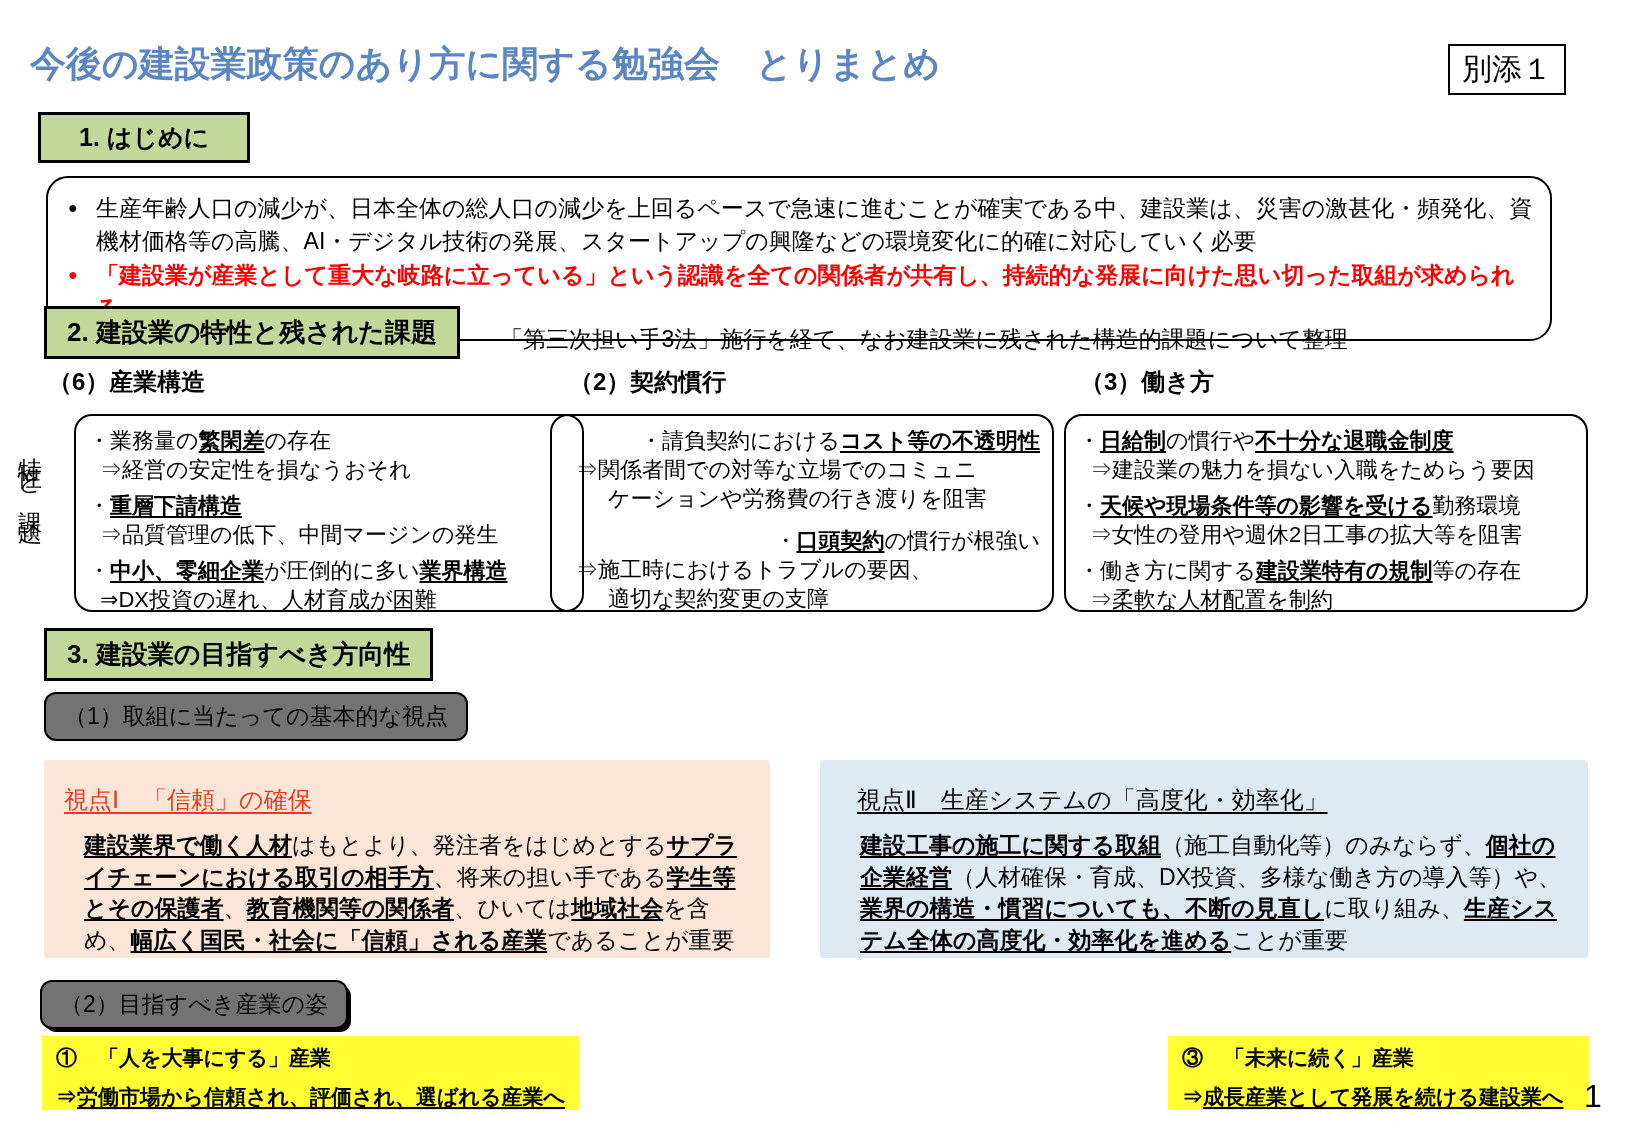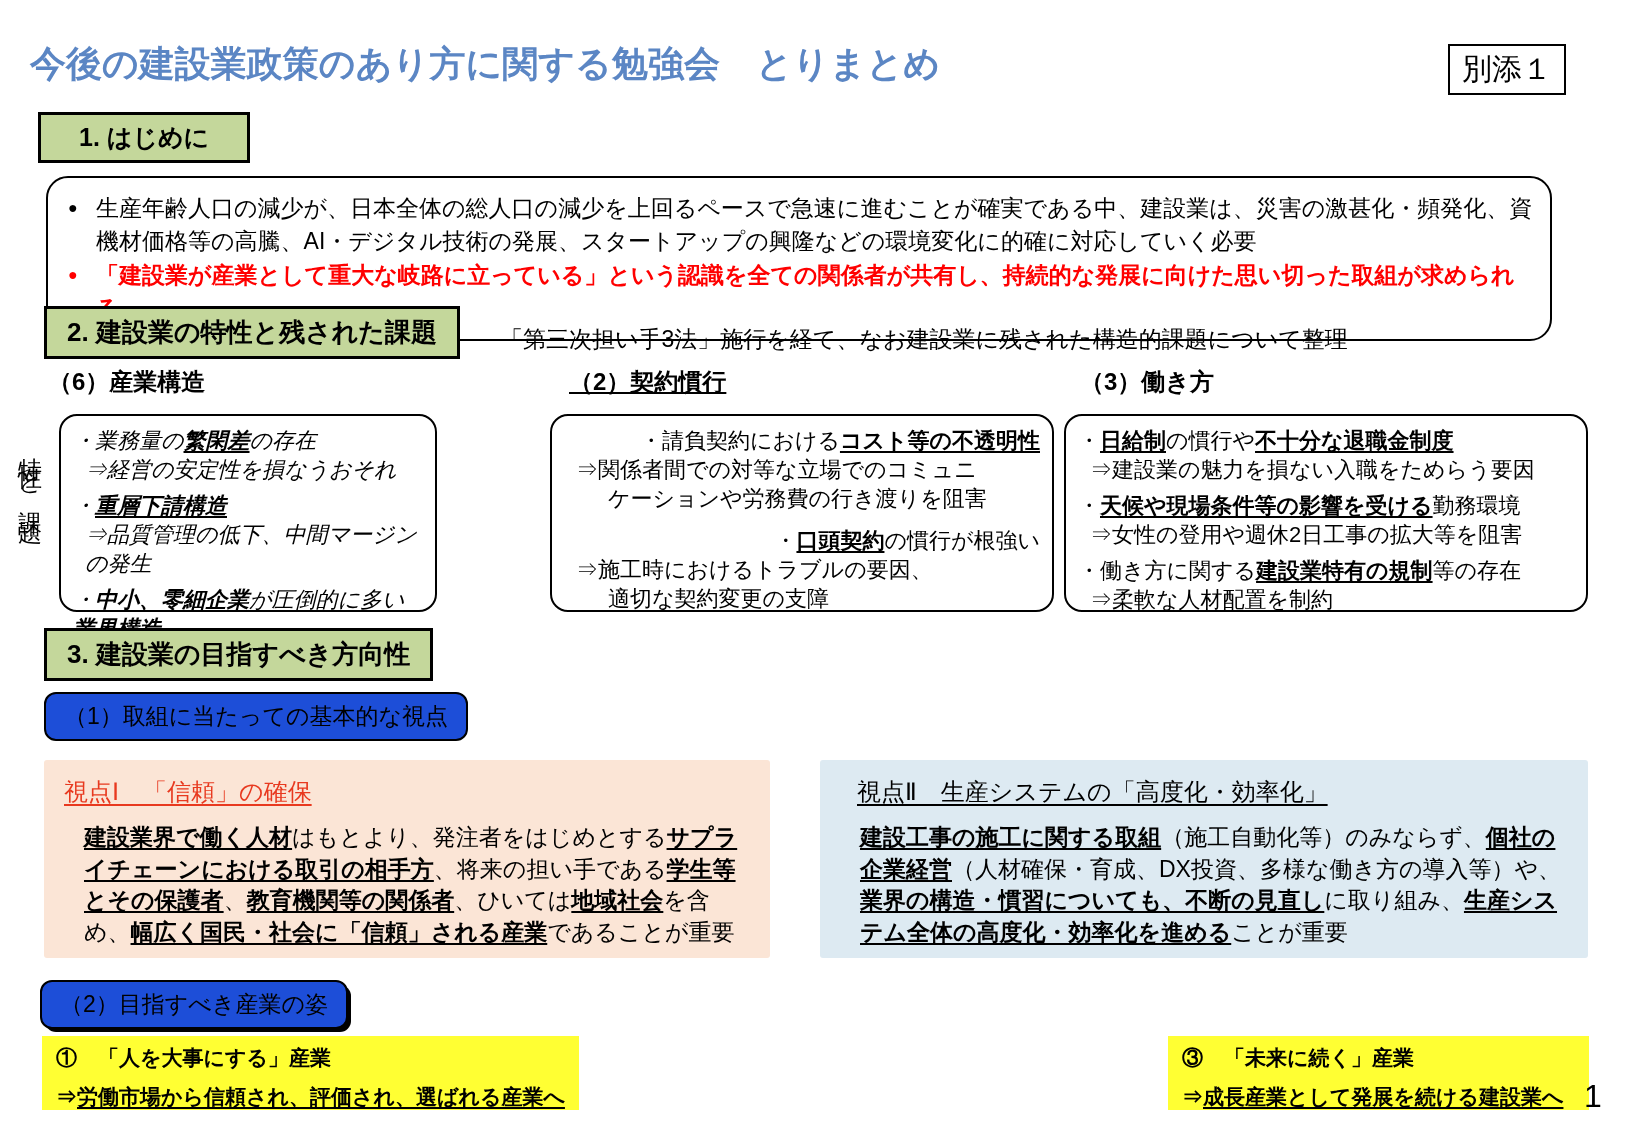--- a/index.html
+++ b/index.html
@@ -20,48 +20,48 @@
   .intro-box{position:absolute;left:46px;top:176px;width:1506px;box-sizing:border-box;
              border:2px solid #000;border-radius:22px;padding:14px 16px;
              font-size:23px;line-height:1.45;}
   .bullet{position:relative;padding-left:32px;}
   .bullet .marker{position:absolute;left:4px;top:4px;font-size:16px;}
   .bullet.red{color:#FF0000;font-weight:bold;}
 
   .s2-note{position:absolute;left:500px;top:324px;font-size:23px;white-space:nowrap;}
 
   .col-header{position:absolute;top:366px;font-size:24px;font-weight:bold;white-space:nowrap;}
-  .h1{left:48px;} .h2{left:569px;text-decoration:underline;} .h3{left:1080px;}
+  .h1{left:48px;} .h2{left:569px;} .h3{left:1080px;}
 
   .side-label{position:absolute;left:14px;top:438px;writing-mode:vertical-rl;
               font-size:24px;letter-spacing:9px;}
 
   .feature-box{position:absolute;top:414px;height:198px;box-sizing:border-box;
                border:2px solid #000;border-radius:18px;padding:10px 12px;
                font-size:22px;line-height:1.32;}
-  .c1{left:59px;width:378px;font-style:italic;}
+  .c1{left:74px;width:510px;}
   .c2{left:550px;width:504px;}
   .c3{left:1064px;width:524px;}
   .rt-line.i1{padding-left:12px;}
   .rt-line.i2{padding-left:44px;}
   .feature-box .rt-line.i0{margin-top:7px;}
   .feature-box .rt-line:first-child{margin-top:0;}
   .c2 .rt-line.i0{margin-top:13px;text-align:right;}
   .c2 .rt-line:first-child{margin-top:0;}
 
   .b{font-weight:bold;}
   .u{text-decoration:underline;text-underline-offset:3px;}
 
   .round-label{position:absolute;border:2px solid #000;border-radius:12px;
-               background:#1d4ed8;padding:7px 18px;font-size:23px;white-space:nowrap;}
+               background:#737373;padding:7px 18px;font-size:23px;white-space:nowrap;}
   .pos-sub1{left:44px;top:692px;}
   .pos-sub2{left:40px;top:980px;box-shadow:4px 4px 0 -1px #000;}
 
   .vp{position:absolute;top:760px;height:198px;box-sizing:border-box;
-      padding:12px 20px;border-radius:3px;}
+      padding:20px 20px;border-radius:3px;}
   .vp1{left:44px;width:726px;background:#FBE5D6;}
   .vp2{left:820px;width:768px;background:#DDEAF2;}
   .vp-title{font-size:24px;text-decoration:underline;text-underline-offset:4px;
             margin:4px 0 14px 0;white-space:nowrap;}
   .vp1 .vp-title{color:#E8391F;}
   .vp2 .vp-title{color:#000000;margin-left:17px;}
   .vp-body{font-size:23px;line-height:1.38;margin-left:20px;}
 
   .goal{position:absolute;top:1036px;height:74px;box-sizing:border-box;
         background:#FFFF33;padding:8px 14px;}

